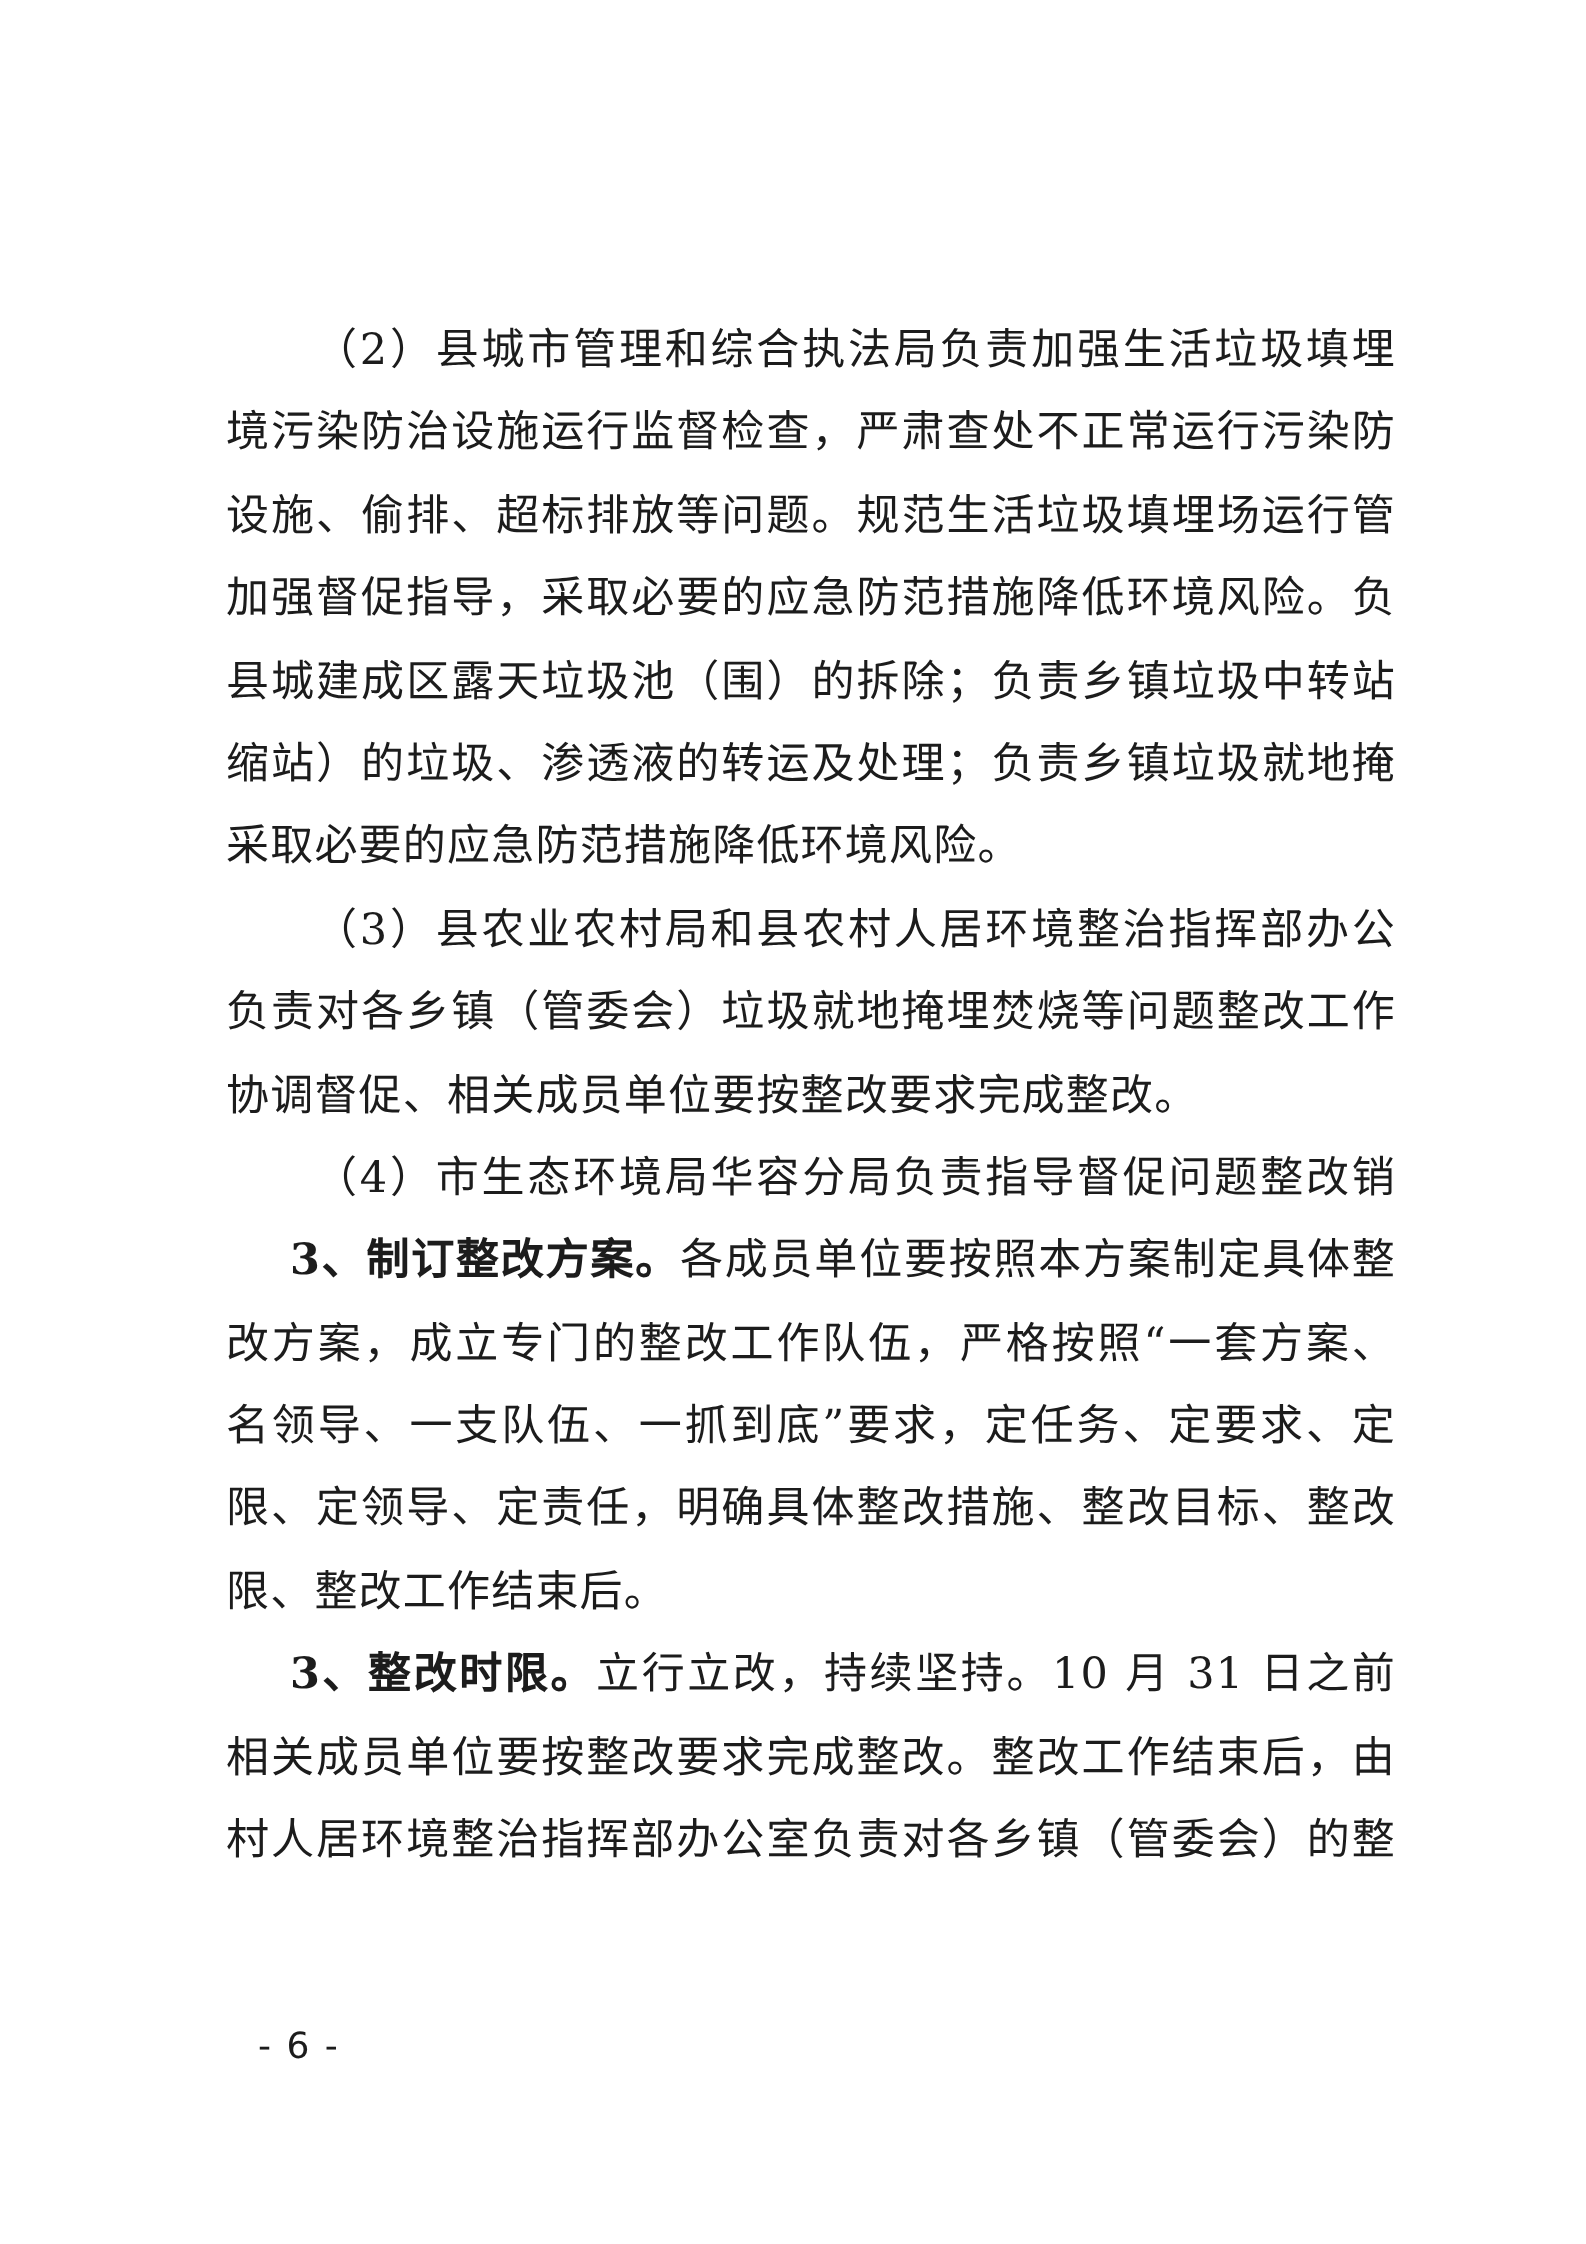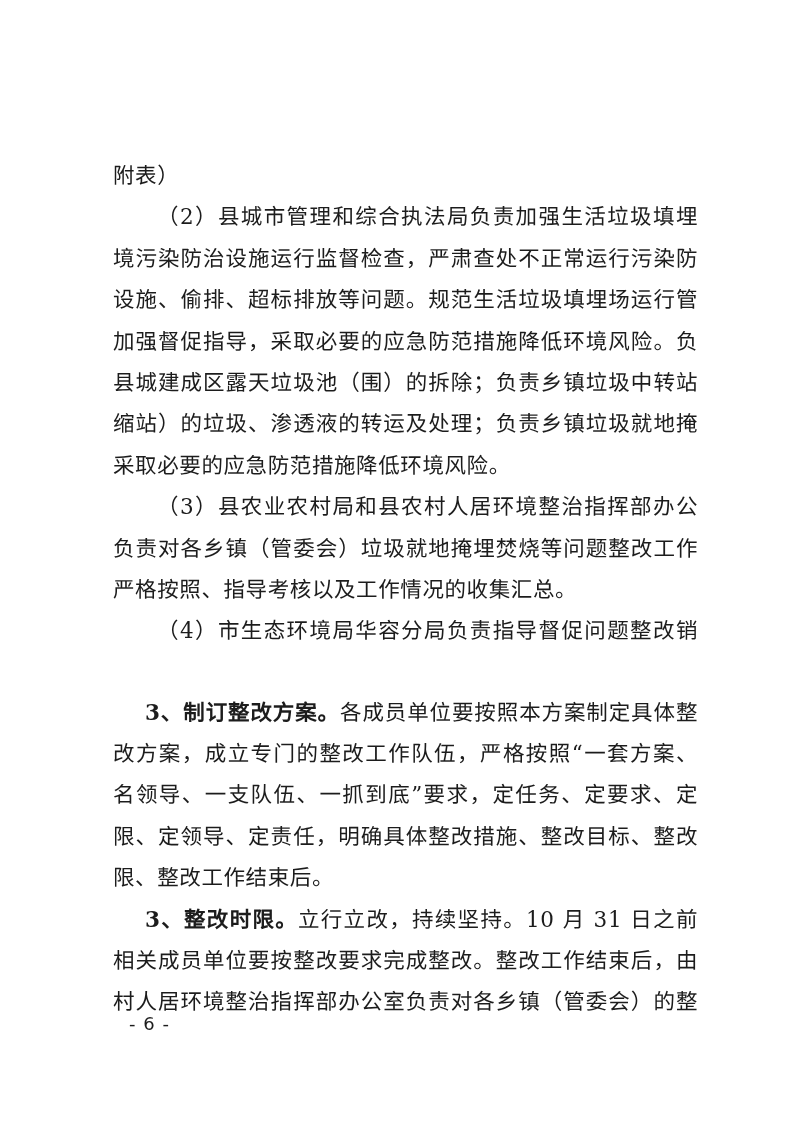--- a/index.html
+++ b/index.html
@@ -46,33 +46,32 @@
     font-size: 18px;
     letter-spacing: 1px;
     color: #1c1c1c;
   }
 </style>
 </head>
 <body>
 
 <div class="page">
   <div class="body-text" id="body-text">
-      <div class="line"><span>附表）</span></div>
       <div class="line fill" style="padding-left: 44px;"><span>（2）县城市管理和综合执法局负责加强生活垃圾填埋环</span></div>
       <div class="line fill"><span>境污染防治设施运行监督检查，严肃查处不正常运行污染防治</span></div>
       <div class="line fill"><span>设施、偷排、超标排放等问题。规范生活垃圾填埋场运行管理，</span></div>
       <div class="line fill"><span>加强督促指导，采取必要的应急防范措施降低环境风险。负责</span></div>
       <div class="line fill"><span>县城建成区露天垃圾池（围）的拆除；负责乡镇垃圾中转站（压</span></div>
       <div class="line fill"><span>缩站）的垃圾、渗透液的转运及处理；负责乡镇垃圾就地掩埋</span></div>
       <div class="line"><span>采取必要的应急防范措施降低环境风险。</span></div>
       <div class="line fill" style="padding-left: 44px;"><span>（3）县农业农村局和县农村人居环境整治指挥部办公室</span></div>
       <div class="line fill"><span>负责对各乡镇（管委会）垃圾就地掩埋焚烧等问题整改工作的</span></div>
-      <div class="line"><span>严格按照、指导考核以及工作情况的收集汇总。</span></div>
+      <div class="line"><span>协调督促、相关成员单位要按整改要求完成整改。</span></div>
       <div class="line fill" style="padding-left: 44px;"><span>（4）市生态环境局华容分局负责指导督促问题整改销号。</span></div>
-      <div class="line fill" style="padding-left: 32px; margin-top: 40px;"><span class="bold">3、制订整改方案。</span><span>各成员单位要按照本方案制定具体整</span></div>
+      <div class="line fill" style="padding-left: 32px;"><span class="bold">3、制订整改方案。</span><span>各成员单位要按照本方案制定具体整</span></div>
       <div class="line fill"><span>改方案，成立专门的整改工作队伍，严格按照“一套方案、一</span></div>
       <div class="line fill"><span>名领导、一支队伍、一抓到底”要求，定任务、定要求、定时</span></div>
       <div class="line fill"><span>限、定领导、定责任，明确具体整改措施、整改目标、整改时</span></div>
       <div class="line"><span>限、整改工作结束后。</span></div>
       <div class="line fill" style="padding-left: 32px;"><span class="bold">3、整改时限。</span><span>立行立改，持续坚持。10 月 31 日之前各</span></div>
       <div class="line fill"><span>相关成员单位要按整改要求完成整改。整改工作结束后，由农</span></div>
       <div class="line fill"><span>村人居环境整治指挥部办公室负责对各乡镇（管委会）的整改</span></div>
     </div>
   <div class="footer">
     <span>- 6 -</span>

